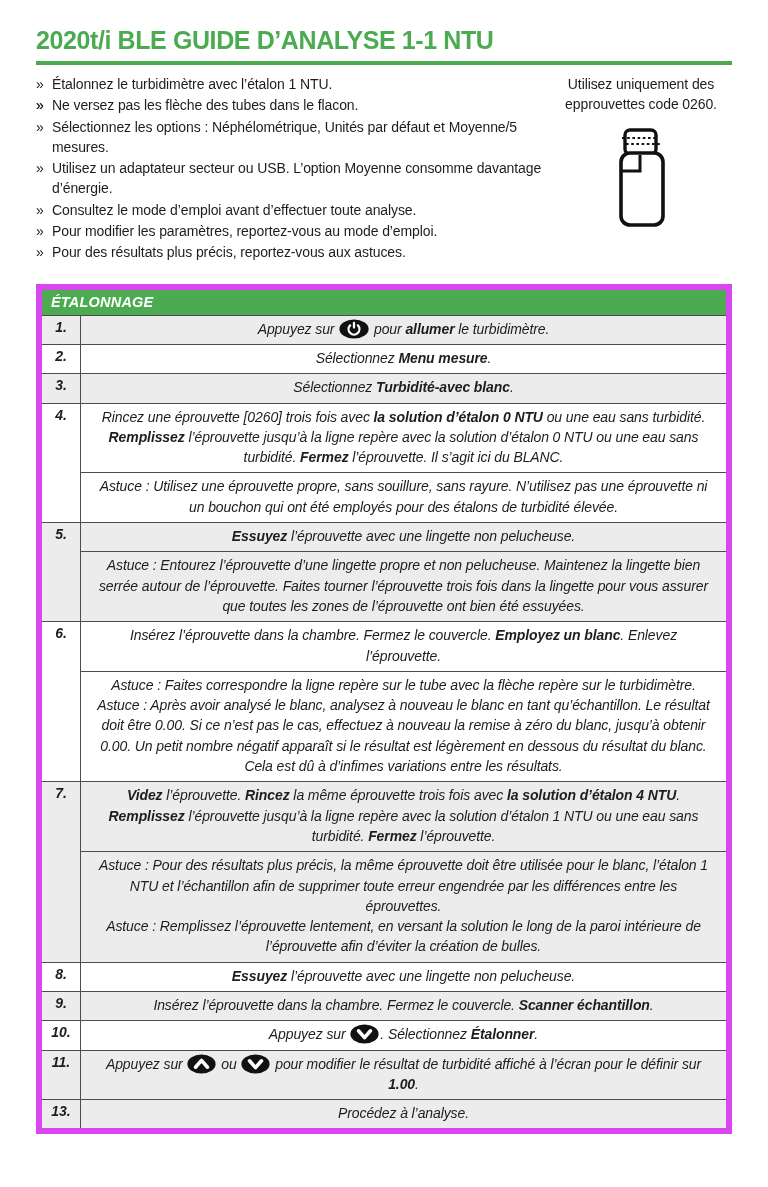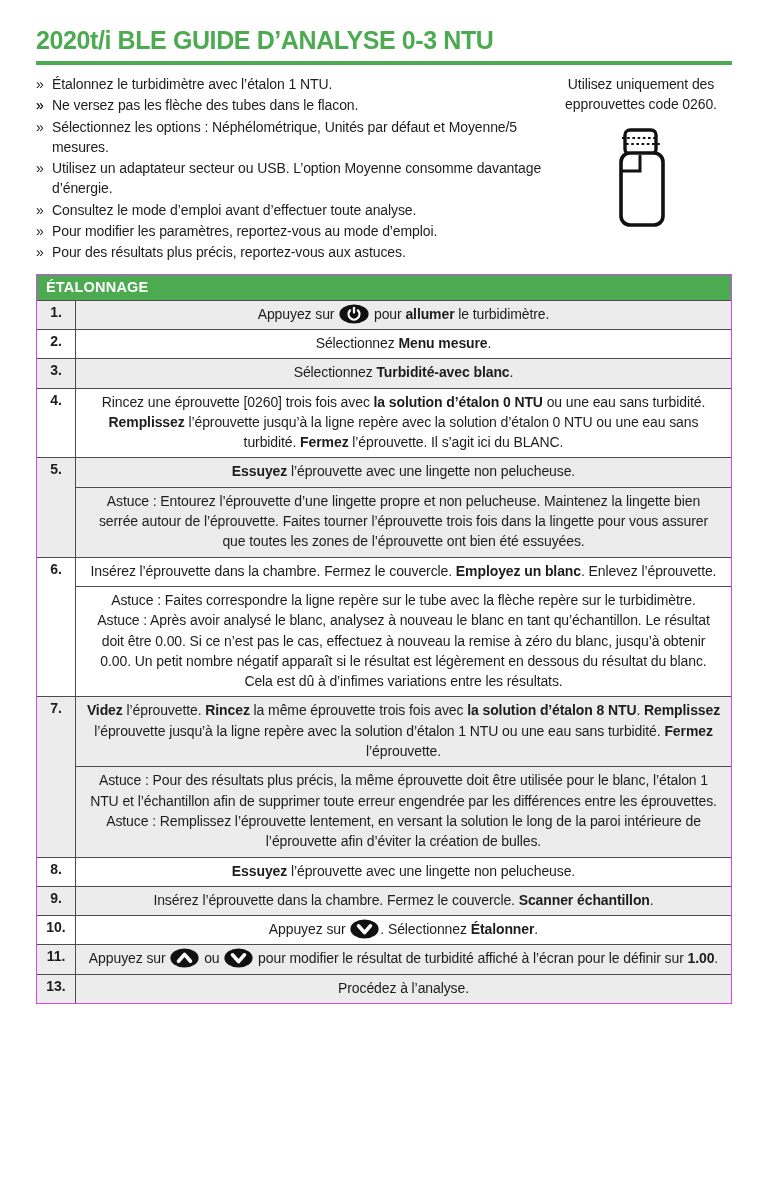--- a/index.html
+++ b/index.html
@@ -15,42 +15,42 @@
   .intro{display:flex;align-items:flex-start;}
   .bullets{flex:1;margin:0;padding:0;list-style:none;font-size:14px;line-height:1.45;
            letter-spacing:-0.1px;padding-right:6px;}
   .bullets li{position:relative;padding-left:16px;margin:0 0 1px 0;}
   .bullet-marker{position:absolute;left:0;top:0;}
   .side{width:182px;flex:none;text-align:center;font-size:14px;line-height:1.4;
         letter-spacing:-0.1px;padding-top:1px;}
   .vial-wrap{margin-top:13px;}
 
   
-  .cal-table{margin-top:10px;border:1px solid #d946ef;}
+  .cal-table{margin-top:20px;border:6px solid #d946ef;font-style:italic;}
   .thead{background:#4cab51;color:#ffffff;font-weight:bold;font-size:14.5px;
          letter-spacing:0.2px;padding:4px 9px 5px 9px;}
   .step-row{display:flex;border-top:1px solid #4d4d4d;background:#ffffff;}
   .step-row.shaded{background:#ececec;}
   .num-cell{width:38px;flex:none;border-right:1px solid #4d4d4d;font-weight:bold;
             font-size:14px;text-align:center;padding-top:3px;}
   .content-cell{flex:1;font-size:14px;line-height:1.45;letter-spacing:-0.1px;text-align:center;}
   .seg-block{padding:3px 10px 5px 10px;}
   .seg-block + .seg-block{border-top:1px solid #4d4d4d;}
   .seg-block b{font-weight:bold;}
 
   
   .inline-icon{display:inline-block;vertical-align:-5px;line-height:0;margin:0 1px;}
   .inline-icon svg{display:inline-block;}
 </style>
 </head>
 <body>
 
 <div class="page">
 
-  <h1 class="title">2020t/i BLE GUIDE D’ANALYSE 0-3 NTU</h1>
+  <h1 class="title">2020t/i BLE GUIDE D’ANALYSE 1-1 NTU</h1>
   <div class="title-rule"></div>
 
   <div class="intro">
     <ul class="bullets">
         <li><span class="bullet-marker">»</span><span>Étalonnez le turbidimètre avec l’étalon 1 NTU.</span></li>
         <li><span class="bullet-marker">»</span></li>
         <li><span class="bullet-marker">»</span><span>Ne versez pas les flèche des tubes dans le flacon.</span></li>
         <li><span class="bullet-marker">»</span><span>Sélectionnez les options : Néphélométrique, Unités par défaut et Moyenne/5 mesures.</span></li>
         <li><span class="bullet-marker">»</span><span>Utilisez un adaptateur secteur ou USB. L’option Moyenne consomme davantage d’énergie.</span></li>
         <li><span class="bullet-marker">»</span><span>Consultez le mode d’emploi avant d’effectuer toute analyse.</span></li>
@@ -93,20 +93,23 @@
         <div class="step-row shaded">
           <div class="num-cell">3.</div>
           <div class="content-cell">
             <div class="seg-block">Sélectionnez <b>Turbidité-avec blanc</b>.</div>
           </div>
         </div>
         <div class="step-row">
           <div class="num-cell">4.</div>
           <div class="content-cell">
             <div class="seg-block">Rincez une éprouvette [0260] trois fois avec <b>la solution d’étalon 0 NTU</b> ou une eau sans turbidité. <b>Remplissez</b> l’éprouvette jusqu’à la ligne repère avec la solution d’étalon 0 NTU ou une eau sans turbidité. <b>Fermez</b> l’éprouvette. Il s’agit ici du BLANC.</div>
+            <div class="seg-block">
+              <div>Astuce : Utilisez une éprouvette propre, sans souillure, sans rayure. N’utilisez pas une éprouvette ni un bouchon qui ont été employés pour des étalons de turbidité élevée.</div>
+            </div>
           </div>
         </div>
         <div class="step-row shaded">
           <div class="num-cell">5.</div>
           <div class="content-cell">
             <div class="seg-block"><b>Essuyez</b> l’éprouvette avec une lingette non pelucheuse.</div>
             <div class="seg-block">
               <div>Astuce : Entourez l’éprouvette d’une lingette propre et non pelucheuse. Maintenez la lingette bien serrée autour de l’éprouvette. Faites tourner l’éprouvette trois fois dans la lingette pour vous assurer que toutes les zones de l’éprouvette ont bien été essuyées.</div>
             </div>
           </div>
@@ -117,21 +120,21 @@
             <div class="seg-block">Insérez l’éprouvette dans la chambre. Fermez le couvercle. <b>Employez un blanc</b>. Enlevez l’éprouvette.</div>
             <div class="seg-block">
               <div>Astuce : Faites correspondre la ligne repère sur le tube avec la flèche repère sur le turbidimètre.</div>
               <div>Astuce : Après avoir analysé le blanc, analysez à nouveau le blanc en tant qu’échantillon. Le résultat doit être 0.00. Si ce n’est pas le cas, effectuez à nouveau la remise à zéro du blanc, jusqu’à obtenir 0.00. Un petit nombre négatif apparaît si le résultat est légèrement en dessous du résultat du blanc. Cela est dû à d’infimes variations entre les résultats.</div>
             </div>
           </div>
         </div>
         <div class="step-row shaded">
           <div class="num-cell">7.</div>
           <div class="content-cell">
-            <div class="seg-block"><b>Videz</b> l’éprouvette. <b>Rincez</b> la même éprouvette trois fois avec <b>la solution d’étalon 8 NTU</b>. <b>Remplissez</b> l’éprouvette jusqu’à la ligne repère avec la solution d’étalon 1 NTU ou une eau sans turbidité. <b>Fermez</b> l’éprouvette.</div>
+            <div class="seg-block"><b>Videz</b> l’éprouvette. <b>Rincez</b> la même éprouvette trois fois avec <b>la solution d’étalon 4 NTU</b>. <b>Remplissez</b> l’éprouvette jusqu’à la ligne repère avec la solution d’étalon 1 NTU ou une eau sans turbidité. <b>Fermez</b> l’éprouvette.</div>
             <div class="seg-block">
               <div>Astuce : Pour des résultats plus précis, la même éprouvette doit être utilisée pour le blanc, l’étalon 1 NTU et l’échantillon afin de supprimer toute erreur engendrée par les différences entre les éprouvettes.</div>
               <div>Astuce : Remplissez l’éprouvette lentement, en versant la solution le long de la paroi intérieure de l’éprouvette afin d’éviter la création de bulles.</div>
             </div>
           </div>
         </div>
         <div class="step-row">
           <div class="num-cell">8.</div>
           <div class="content-cell">
             <div class="seg-block"><b>Essuyez</b> l’éprouvette avec une lingette non pelucheuse.</div>

